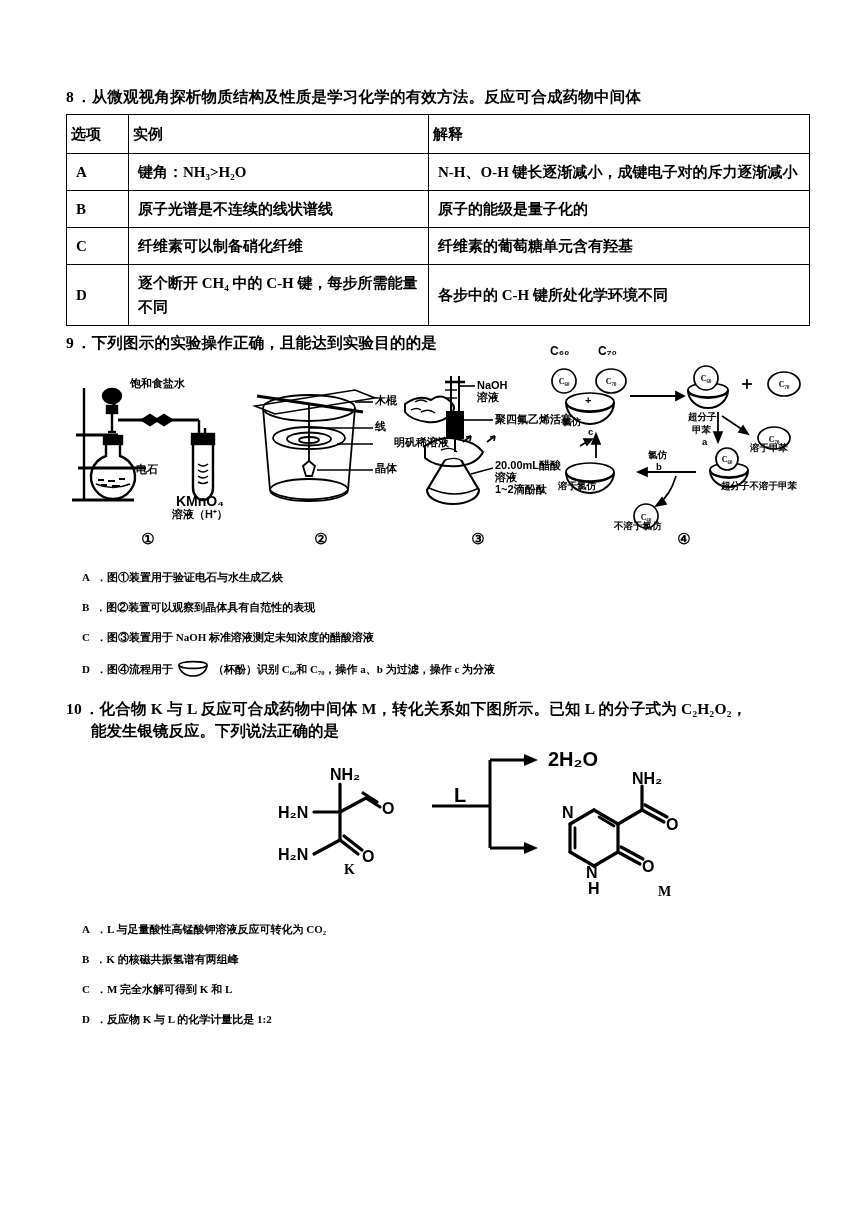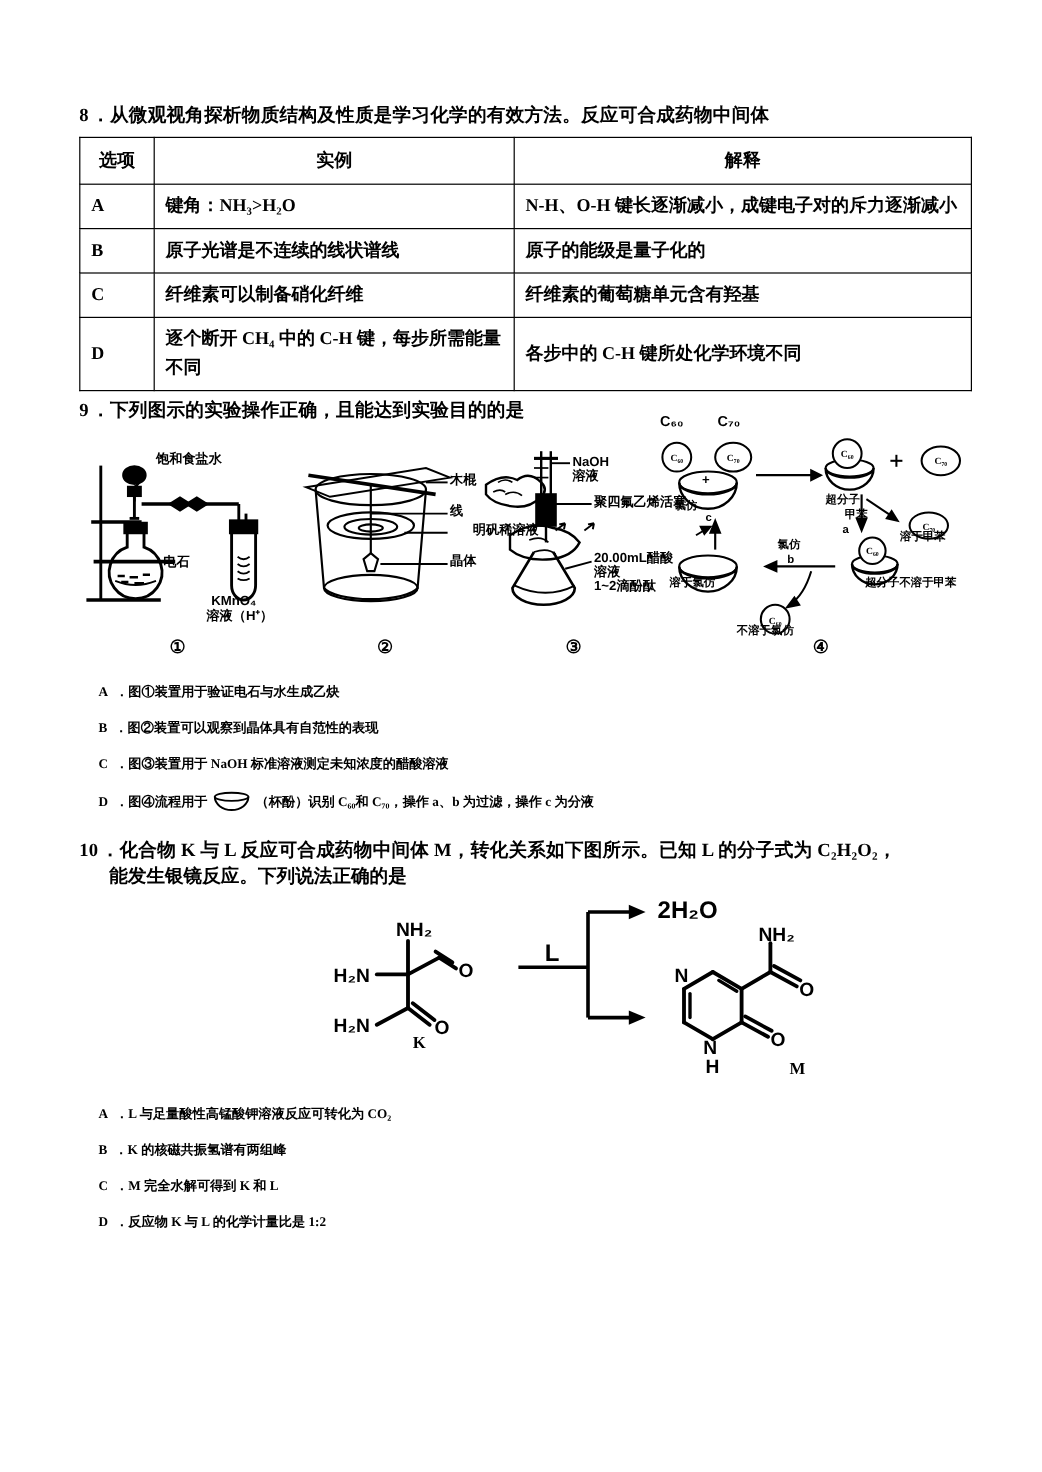--- a/index.html
+++ b/index.html
@@ -52,21 +52,21 @@
   }
   table.qtable td, table.qtable th {
     border: 1.4px solid #000;
     font-weight: bold;
     font-size: 15px;
     line-height: 24px;
     padding: 6px 9px;
     text-align: left;
     vertical-align: middle;
   }
-  table.qtable th { text-align: center; padding: 7px 4px; }
+  table.qtable th { padding: 7px 4px; }
   td.opt { text-align: center; width: 62px; }
   .col-ex { width: 300px; }
 
   
   .choices { margin-top: 10px; }
   .choice {
     font-weight: bold;
     font-size: 11px;
     line-height: 30px;
     padding-left: 16px;
@@ -203,21 +203,21 @@
           <line x1="125" y1="40" x2="125" y2="56"></line>
           <line x1="131" y1="48" x2="131" y2="56"></line>
 
           <rect x="118" y="54" width="22" height="10" fill="#000"></rect>
           <path d="M119 64 l0 44 a10 12 0 0 0 20 0 l0 -44" stroke-width="2.4"></path>
           <path d="M124 84 q5 4 10 0 M124 90 q5 4 10 0 M124 96 q5 4 10 0 M124 102 q5 3 10 0" stroke-width="1.5"></path>
         </g>
       </svg>
       <div class="lbl" style="left:56px; top:-2px; font-size:11px;">饱和食盐水</div>
       <div class="lbl" style="left:62px; top:84px; font-size:11px;">电石</div>
-      <div class="lbl" style="left:102px; top:116px; font-size:11px;">KMnO₄</div>
+      <div class="lbl" style="left:102px; top:116px; font-size:14px;">KMnO₄</div>
       <div class="lbl" style="left:98px; top:129px; font-size:11px;">溶液（H⁺）</div>
     </div>
 
     <div class="fig" style="left:185px; top:20px;">
       <svg width="160" height="130" viewBox="0 0 160 130">
         <g stroke="#000" fill="none" stroke-width="1.8">
 
           <ellipse cx="58" cy="26" rx="46" ry="13"></ellipse>
           <path d="M12 26 l7 82 a40 12 0 0 0 78 0 l7 -82"></path>
           <ellipse cx="58" cy="108" rx="39" ry="11"></ellipse>
@@ -337,21 +337,21 @@
           <text x="248" y="33">C₇₀</text>
           <text x="238" y="88">C₇₀</text>
           <text x="191" y="108">C₆₀</text>
           <text x="110" y="166">C₆₀</text>
         </g>
       </svg>
       <div class="lbl" style="left:14px; top:-8px; font-size:12px;">C₆₀</div>
       <div class="lbl" style="left:62px; top:-8px; font-size:12px;">C₇₀</div>
       <div class="lbl" style="left:49px; top:41px; font-size:11px;">+</div>
       <div class="lbl" style="left:152px; top:57px;">超分子</div>
-      <div class="lbl" style="left:168px; top:70px;text-align:center;">甲苯</div>
+      <div class="lbl" style="left:156px; top:70px;text-align:center;">甲苯</div>
       <div class="lbl" style="left:166px; top:82px;">a</div>
       <div class="lbl" style="left:214px; top:88px;">溶于甲苯</div>
       <div class="lbl" style="left:160px; top:126px;padding-left:25px;">超分子不溶于甲苯</div>
       <div class="lbl" style="left:112px; top:95px;">氯仿</div>
       <div class="lbl" style="left:120px; top:107px;">b</div>
       <div class="lbl" style="left:78px; top:166px;">不溶于氯仿</div>
       <div class="lbl" style="left:26px; top:62px;">氯仿</div>
       <div class="lbl" style="left:52px; top:72px;">c</div>
       <div class="lbl" style="left:22px; top:126px;">溶于氯仿</div>
     </div>

